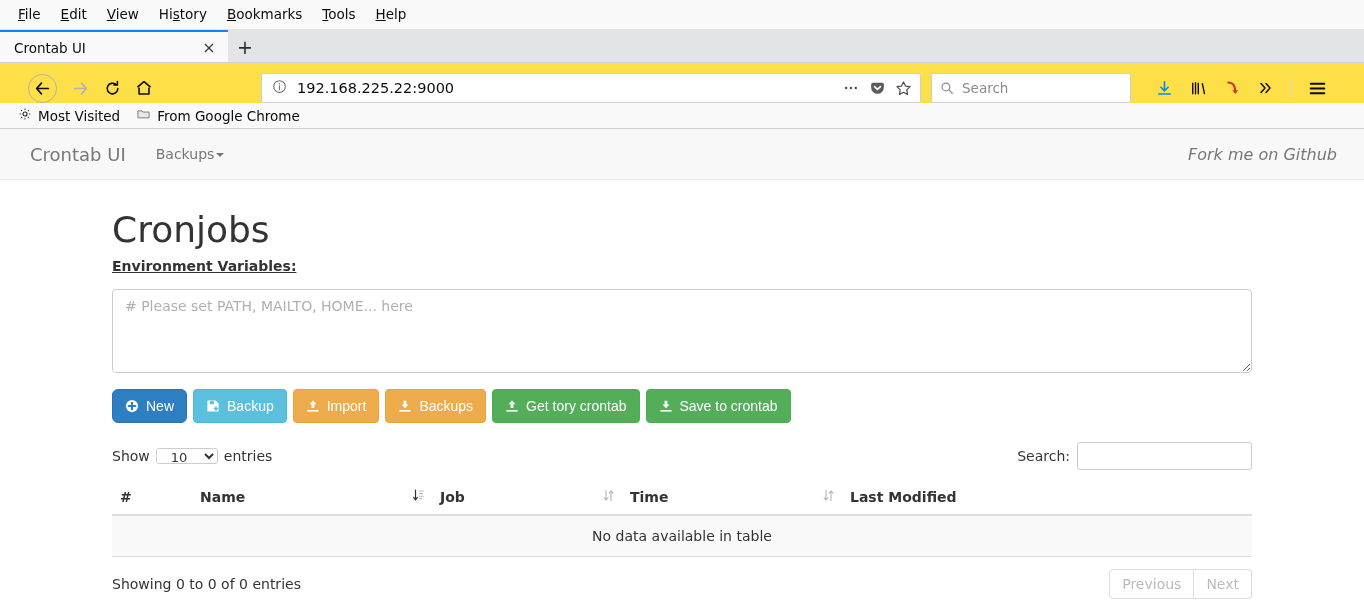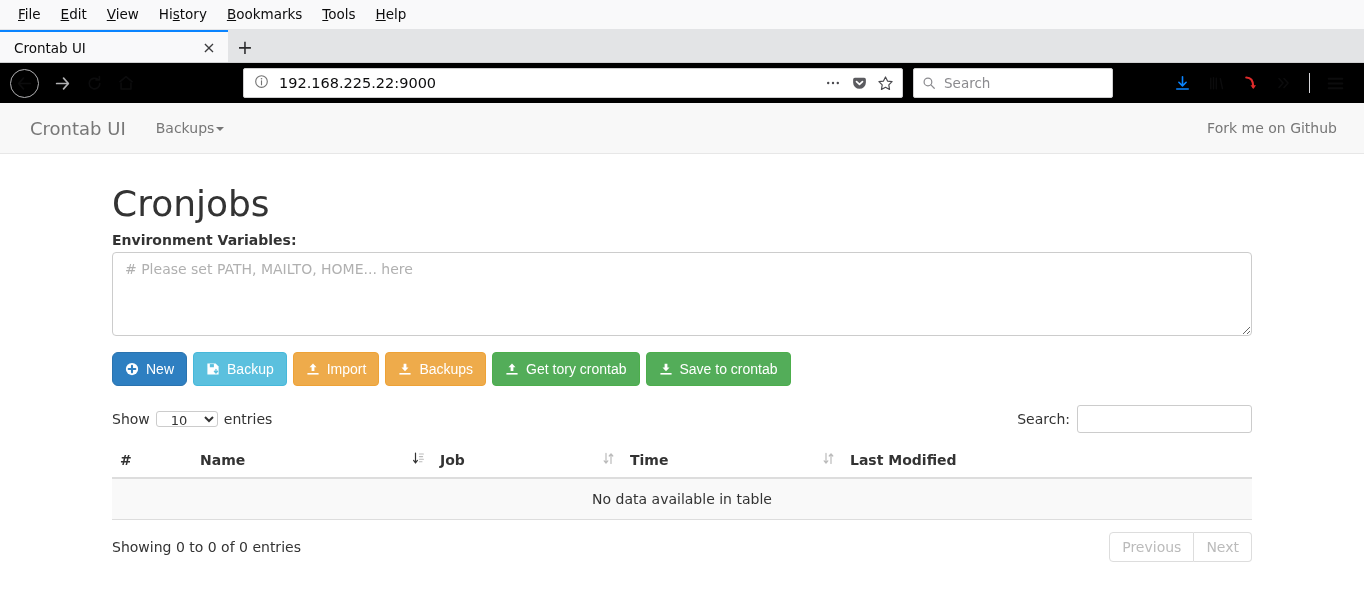--- a/index.html
+++ b/index.html
@@ -57,24 +57,24 @@
     font-size: 16px; color: #3d3d3f; line-height: 1;
   }
   .newtab {
     width: 34px; height: 33px;
     display: flex; align-items: center; justify-content: center;
     font-size: 19px; color: #2b2b2d;
   }
 
   .navbar {
     height: 40px;
-    background: #000000;
-    display: flex;
-    align-items: center;
-    padding: 0 10px;
+    background: #fde047;
+    display: flex;
+    align-items: flex-end;
+    padding: 0 28px;
     gap: 2px;
   }
   .navbtn {
     width: 30px; height: 30px;
     display: flex; align-items: center; justify-content: center;
     color: #0c0c0d;
   }
   .navbtn.back {
     width: 29px; height: 29px;
     border: 1px solid #b1b1b3;
@@ -155,37 +155,38 @@
     display: flex; align-items: center; gap: 2px;
   }
   .caret {
     display: inline-block;
     width: 0; height: 0;
     border-left: 4px solid transparent;
     border-right: 4px solid transparent;
     border-top: 4px solid #777;
     margin-top: 2px;
   }
-  .navright { margin-left: auto; font-size: 14px; color: #777; padding-right: 12px; }
+  .navright { margin-left: auto; font-size: 16px; color: #777; padding-right: 12px; font-style: italic; }
 
   .container { width: 1140px; margin: 0 auto; padding-top: 18px; }
 
   h1.page-title {
     font-size: 36px;
     font-weight: 400;
     color: #333;
     margin: 12px 0 8px 0;
     line-height: 1.1;
   }
   .label-strong {
     font-size: 14px;
     font-weight: bold;
     color: #333;
-    margin-bottom: 4px;
+    margin-bottom: 15px;
     display: block;
+    text-decoration: underline;
   }
   textarea.envvars {
     width: 1140px;
     height: 84px;
     border: 1px solid #ccc;
     border-radius: 4px;
     padding: 8px 12px;
     font-size: 14px;
     font-family: "DejaVu Sans", "Liberation Sans", sans-serif;
     color: #555;
@@ -404,20 +405,39 @@
       </div>
       <div class="toolsep"></div>
       <div class="tb">
         <svg width="19" height="19" viewBox="0 0 16 16">
             <path d="M2.2 4 H13.8 M2.2 8 H13.8 M2.2 12 H13.8" stroke="#0c0c0d" stroke-width="1.5" stroke-linecap="round"></path>
           </svg>
       </div>
     </div>
   </div>
 
+  <div class="bookmarks">
+    <div class="bm">
+      <span>
+        <svg width="14" height="14" viewBox="0 0 16 16">
+            <circle cx="8" cy="8" r="2.3" fill="none" stroke="#2b2b2d" stroke-width="1.3"></circle>
+            <path d="M8 1.2 L8.9 3.1 L7.1 3.1 Z M8 14.8 L7.1 12.9 L8.9 12.9 Z M1.2 8 L3.1 7.1 L3.1 8.9 Z M14.8 8 L12.9 8.9 L12.9 7.1 Z M3.2 3.2 L5.2 3.9 L3.9 5.2 Z M12.8 12.8 L10.8 12.1 L12.1 10.8 Z M3.2 12.8 L3.9 10.8 L5.2 12.1 Z M12.8 3.2 L12.1 5.2 L10.8 3.9 Z" fill="#2b2b2d"></path>
+          </svg>
+      </span>
+      <span>Most Visited</span>
+    </div>
+    <div class="bm">
+      <span>
+        <svg width="15" height="14" viewBox="0 0 16 16">
+            <path d="M1.6 4.4 H6.2 L7.4 5.8 H14.4 V12.4 H1.6 Z" fill="#e8e8ea" stroke="#7c7c80" stroke-width="1.1" stroke-linejoin="round"></path>
+          </svg>
+      </span>
+      <span>From Google Chrome</span>
+    </div>
+  </div>
 </div>
 
 <div class="page">
 
   <div class="app-navbar">
     <span class="brand">Crontab UI</span>
     <span class="navlink">
       <span>Backups</span>
       <span class="caret"></span>
     </span>

